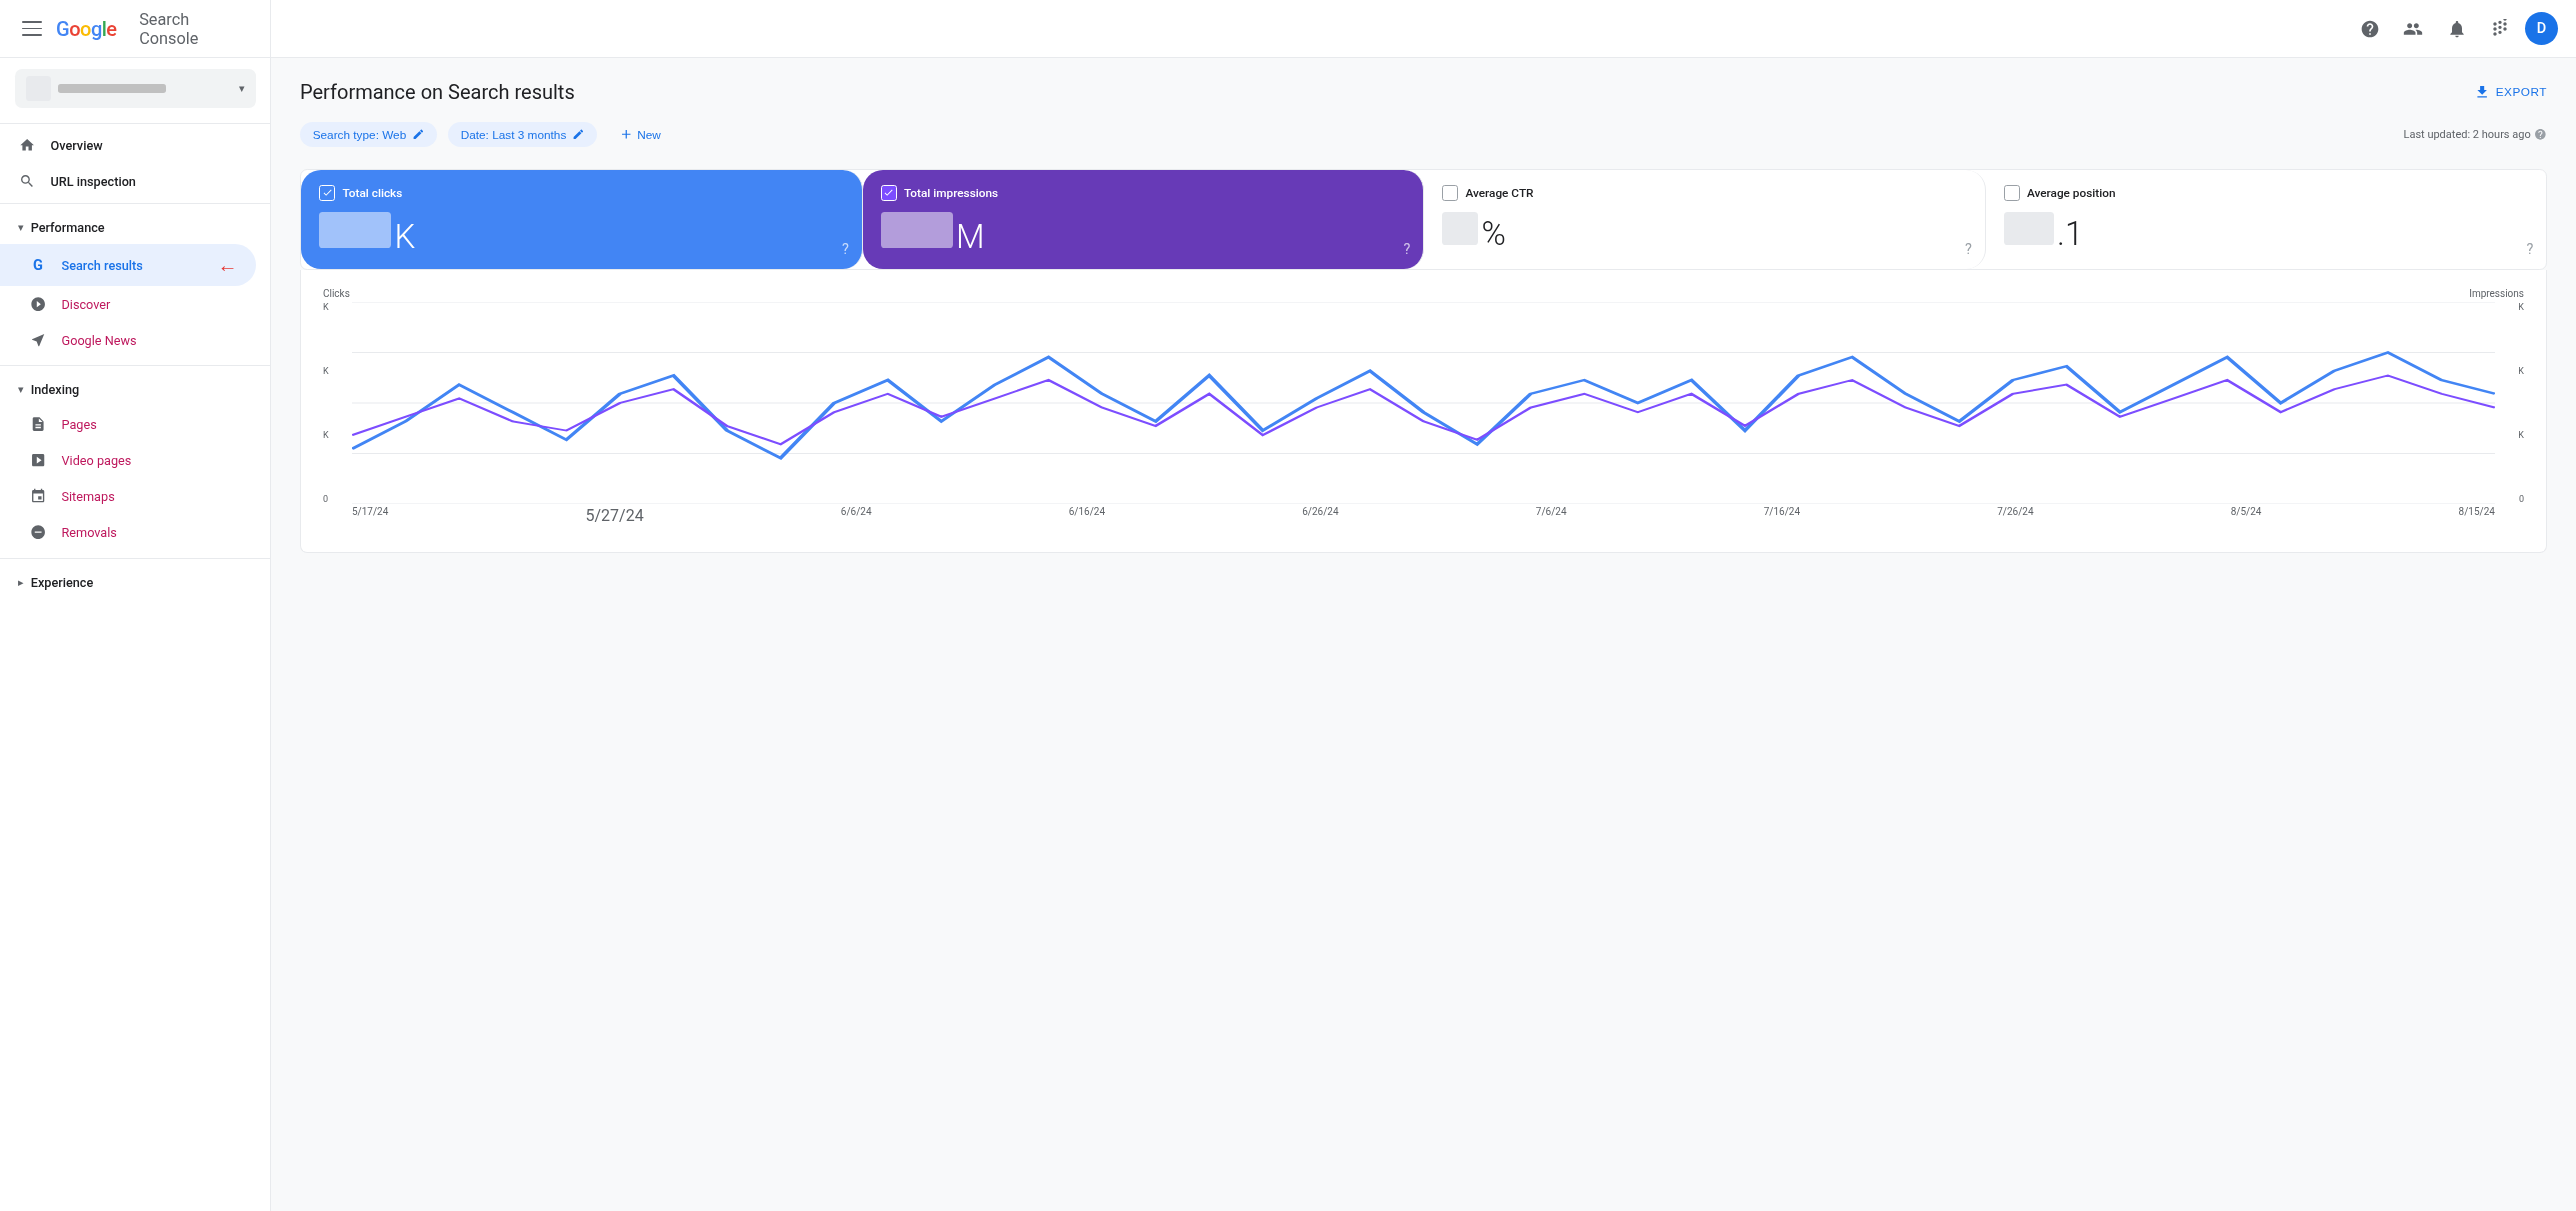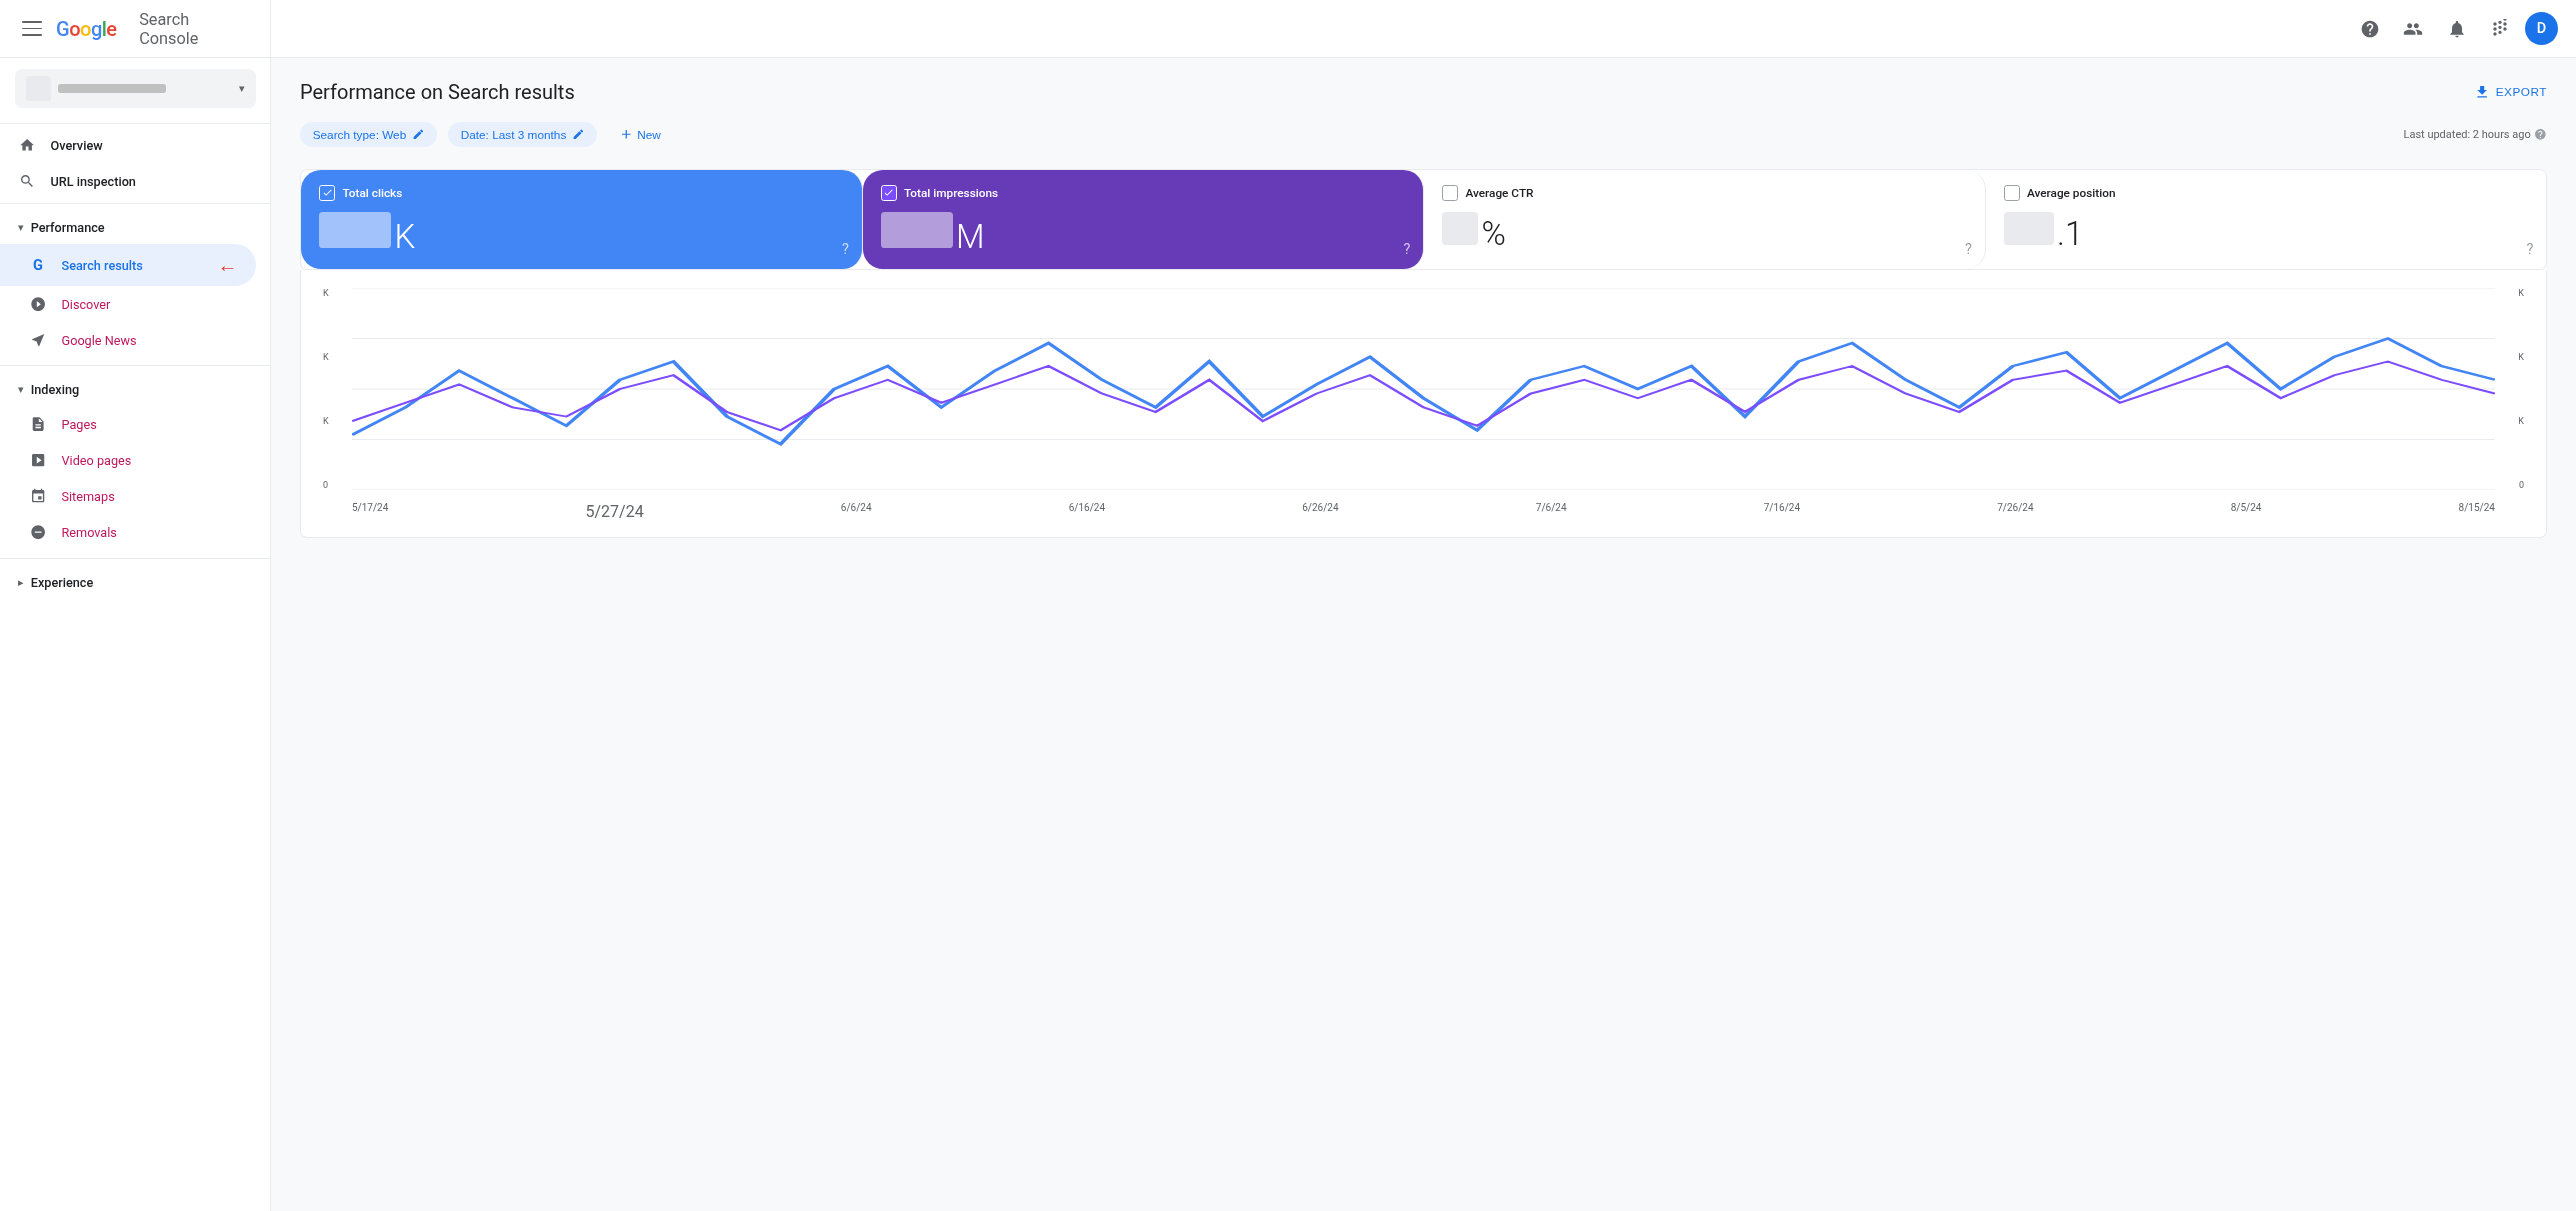--- a/index.html
+++ b/index.html
@@ -338,20 +338,24 @@
           </div>
           <div class="metric-value dark">
             <span class="metric-value-blurred-dark" style="width:50px;height:33px;"></span>
             <span class="metric-value-suffix" style="color:#202124;">.1</span>
           </div>
           <div class="metric-help dark">?</div>
         </div>
       </div>
 
       <div class="chart-container">
+        <div style="display:flex;justify-content:space-between;align-items:flex-start;margin-bottom:3.6px;">
+          <span style="font-size:10px;color:#5f6368;">Clicks</span>
+          <span style="font-size:10px;color:#5f6368;">Impressions</span>
+        </div>
         <div style="position:relative;height:235px;">
 
           <div style="position:absolute;left:0;top:0;bottom:33px;display:flex;flex-direction:column;justify-content:space-between;width:25px;">
             <span style="font-size:9px;color:#5f6368;">K</span>
             <span style="font-size:9px;color:#5f6368;">K</span>
             <span style="font-size:9px;color:#5f6368;">K</span>
             <span style="font-size:9px;color:#5f6368;">0</span>
           </div>
 
           <div style="position:absolute;right:0;top:0;bottom:33px;display:flex;flex-direction:column;justify-content:space-between;width:25px;text-align:right;">
@@ -367,21 +371,21 @@
             <line x1="0" y1="55" x2="1200" y2="55" stroke="#e8eaed" stroke-width="1"></line>
             <line x1="0" y1="110" x2="1200" y2="110" stroke="#e8eaed" stroke-width="1"></line>
             <line x1="0" y1="165" x2="1200" y2="165" stroke="#e8eaed" stroke-width="1"></line>
             <line x1="0" y1="220" x2="1200" y2="220" stroke="#e8eaed" stroke-width="1"></line>
 
             <polyline fill="none" stroke="#4285f4" stroke-width="2.5" points="0,160 30,130 60,90 90,120 120,150 150,100 180,80 210,140 240,170 270,110 300,85 330,130 360,90 390,60 420,100 450,130 480,80 510,140 540,105 570,75 600,120 630,155 660,100 690,85 720,110 750,85 780,140 810,80 840,60 870,100 900,130 930,85 960,70 990,120 1020,90 1050,60 1080,110 1110,75 1140,55 1170,85 1200,100"></polyline>
 
             <polyline fill="none" stroke="#7c4dff" stroke-width="2" points="0,145 30,125 60,105 90,130 120,140 150,110 180,95 210,135 240,155 270,120 300,100 330,125 360,105 390,85 420,115 450,135 480,100 510,145 540,115 570,95 600,130 630,150 660,115 690,100 720,120 750,100 780,135 810,100 840,85 870,115 900,135 930,100 960,90 990,125 1020,105 1050,85 1080,120 1110,95 1140,80 1170,100 1200,115"></polyline>
           </svg>
 
-          <div style="position:absolute;bottom:2px;left:29px;right:29px;display:flex;justify-content:space-between;">
+          <div style="position:absolute;bottom:12px;left:29px;right:29px;display:flex;justify-content:space-between;">
             <span style="font-size:10px;color:#5f6368;">5/17/24</span>
             <span style="font-size:16px;color:#5f6368;text-align:right;">5/27/24</span>
             <span style="font-size:10px;color:#5f6368;">6/6/24</span>
             <span style="font-size:10px;color:#5f6368;">6/16/24</span>
             <span style="font-size:10px;color:#5f6368;">6/26/24</span>
             <span style="font-size:10px;color:#5f6368;">7/6/24</span>
             <span style="font-size:10px;color:#5f6368;">7/16/24</span>
             <span style="font-size:10px;color:#5f6368;">7/26/24</span>
             <span style="font-size:10px;color:#5f6368;">8/5/24</span>
             <span style="font-size:10px;color:#5f6368;">8/15/24</span>

